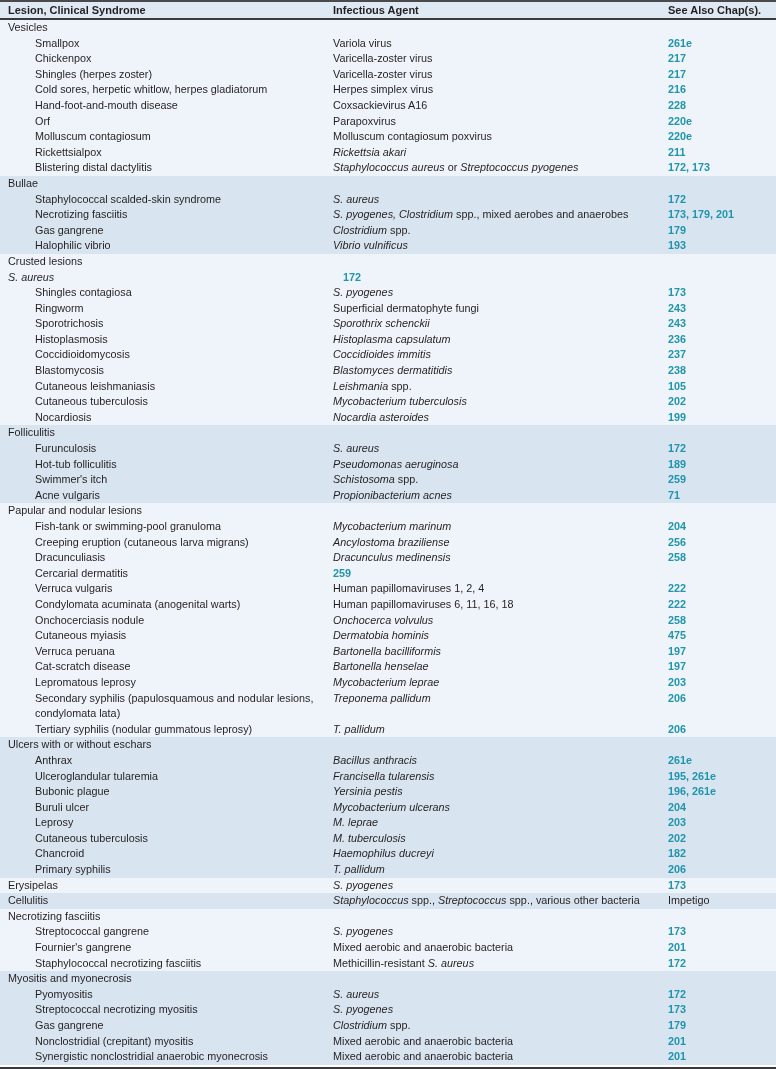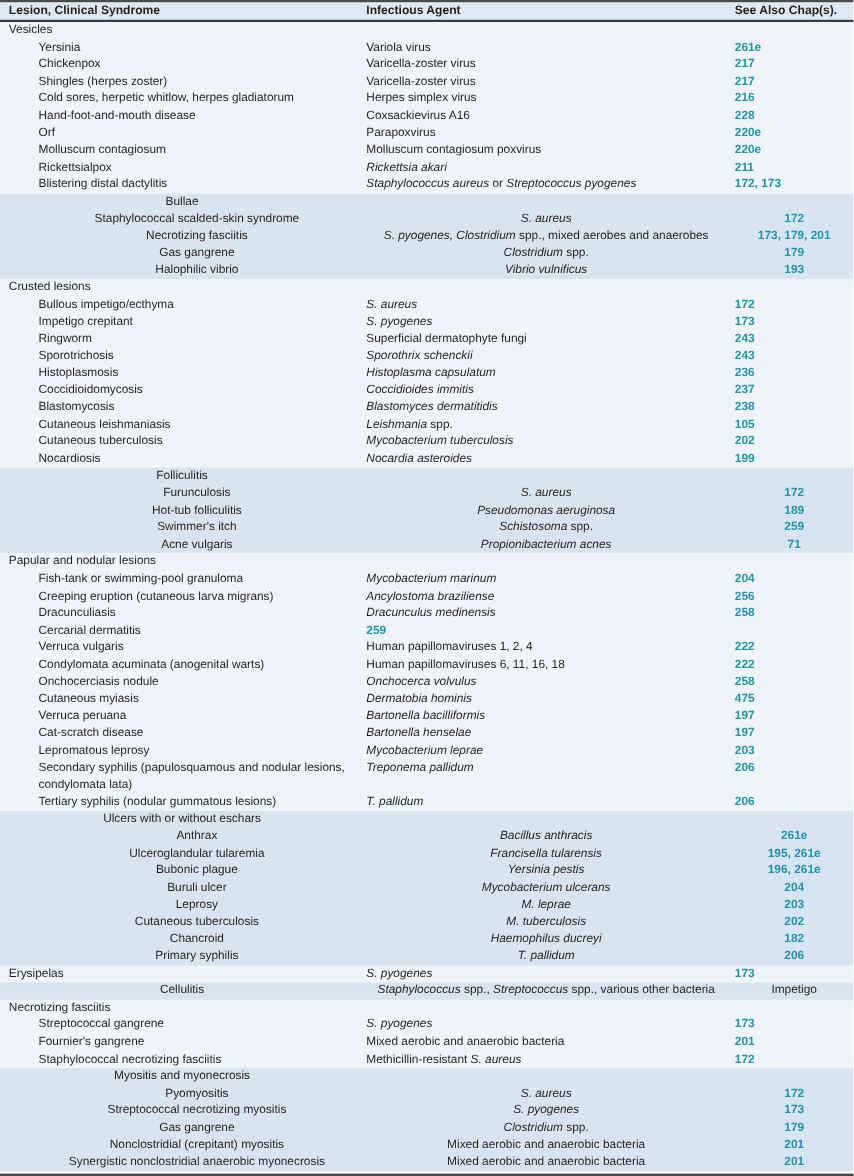--- a/index.html
+++ b/index.html
@@ -24,21 +24,21 @@
     font-size:11px;
     padding-left:8px;
     box-sizing:border-box;
   }
   .hdr .c1,.row .c1{flex:0 0 325px;box-sizing:border-box;}
   .hdr .c2,.row .c2{flex:0 0 335px;box-sizing:border-box;}
   .hdr .c3,.row .c3{flex:1;box-sizing:border-box;}
   
   .band{width:100%;}
   .band.light{background:#eff4fa;}
-  .band.blue{background:#d9e4f1;text-align:center;}
+  .band.blue{background:#d9e4f1;}
   
   .row{
     display:flex;
     align-items:flex-start;
     padding-left:8px;
     line-height:15.6px;
     min-height:15.6px;
   }
   .row .c1.indent{padding-left:27px;}
   .row .c1{padding-right:10px;}
@@ -63,21 +63,21 @@
     <div class="c3">See Also Chap(s).</div>
   </div>
   <div>
       <div class="band light">
         <div class="row">
           <div class="c1">Vesicles</div>
           <div class="c2"></div>
           <div class="c3"></div>
         </div>
         <div class="row">
-          <div class="c1 indent">Yersinia</div>
+          <div class="c1 indent">Smallpox</div>
           <div class="c2"><span>Variola virus</span></div>
           <div class="c3">261e</div>
         </div>
         <div class="row">
           <div class="c1 indent">Chickenpox</div>
           <div class="c2"><span>Varicella-zoster virus</span></div>
           <div class="c3">217</div>
         </div>
         <div class="row">
           <div class="c1 indent">Shingles (herpes zoster)</div>
@@ -142,26 +142,25 @@
           <div class="c3">193</div>
         </div>
       </div>
       <div class="band light">
         <div class="row">
           <div class="c1">Crusted lesions</div>
           <div class="c2"></div>
           <div class="c3"></div>
         </div>
         <div class="row">
-          <div class="c1 indent">Bullous impetigo/ecthyma</div>
           <div class="c2"><span class="it">S. aureus</span></div>
           <div class="c3">172</div>
         </div>
         <div class="row">
-          <div class="c1 indent">Impetigo crepitant</div>
+          <div class="c1 indent">Shingles contagiosa</div>
           <div class="c2"><span class="it">S. pyogenes</span></div>
           <div class="c3">173</div>
         </div>
         <div class="row">
           <div class="c1 indent">Ringworm</div>
           <div class="c2"><span>Superficial dermatophyte fungi</span></div>
           <div class="c3">243</div>
         </div>
         <div class="row">
           <div class="c1 indent">Sporotrichosis</div>
@@ -285,21 +284,21 @@
           <div class="c1 indent">Lepromatous leprosy</div>
           <div class="c2"><span class="it">Mycobacterium leprae</span></div>
           <div class="c3">203</div>
         </div>
         <div class="row">
           <div class="c1 indent">Secondary syphilis (papulosquamous and nodular lesions, condylomata lata)</div>
           <div class="c2"><span class="it">Treponema pallidum</span></div>
           <div class="c3">206</div>
         </div>
         <div class="row">
-          <div class="c1 indent">Tertiary syphilis (nodular gummatous lesions)</div>
+          <div class="c1 indent">Tertiary syphilis (nodular gummatous leprosy)</div>
           <div class="c2"><span class="it">T. pallidum</span></div>
           <div class="c3">206</div>
         </div>
       </div>
       <div class="band blue">
         <div class="row">
           <div class="c1">Ulcers with or without eschars</div>
           <div class="c2"></div>
           <div class="c3"></div>
         </div>

